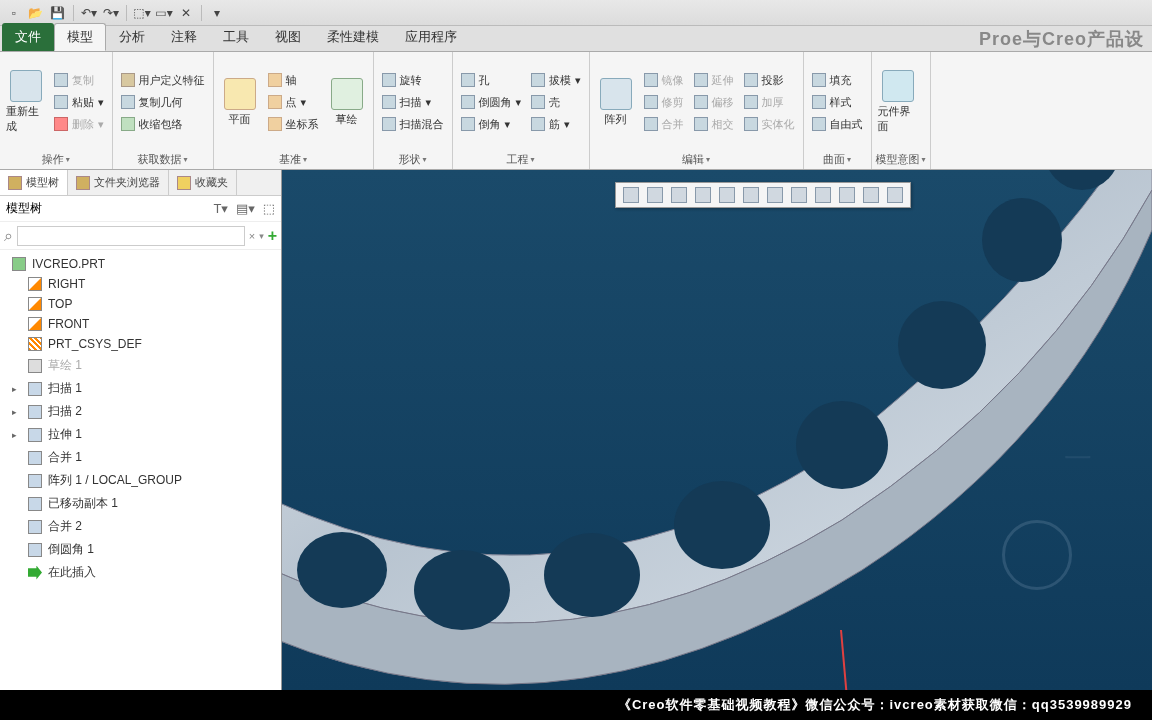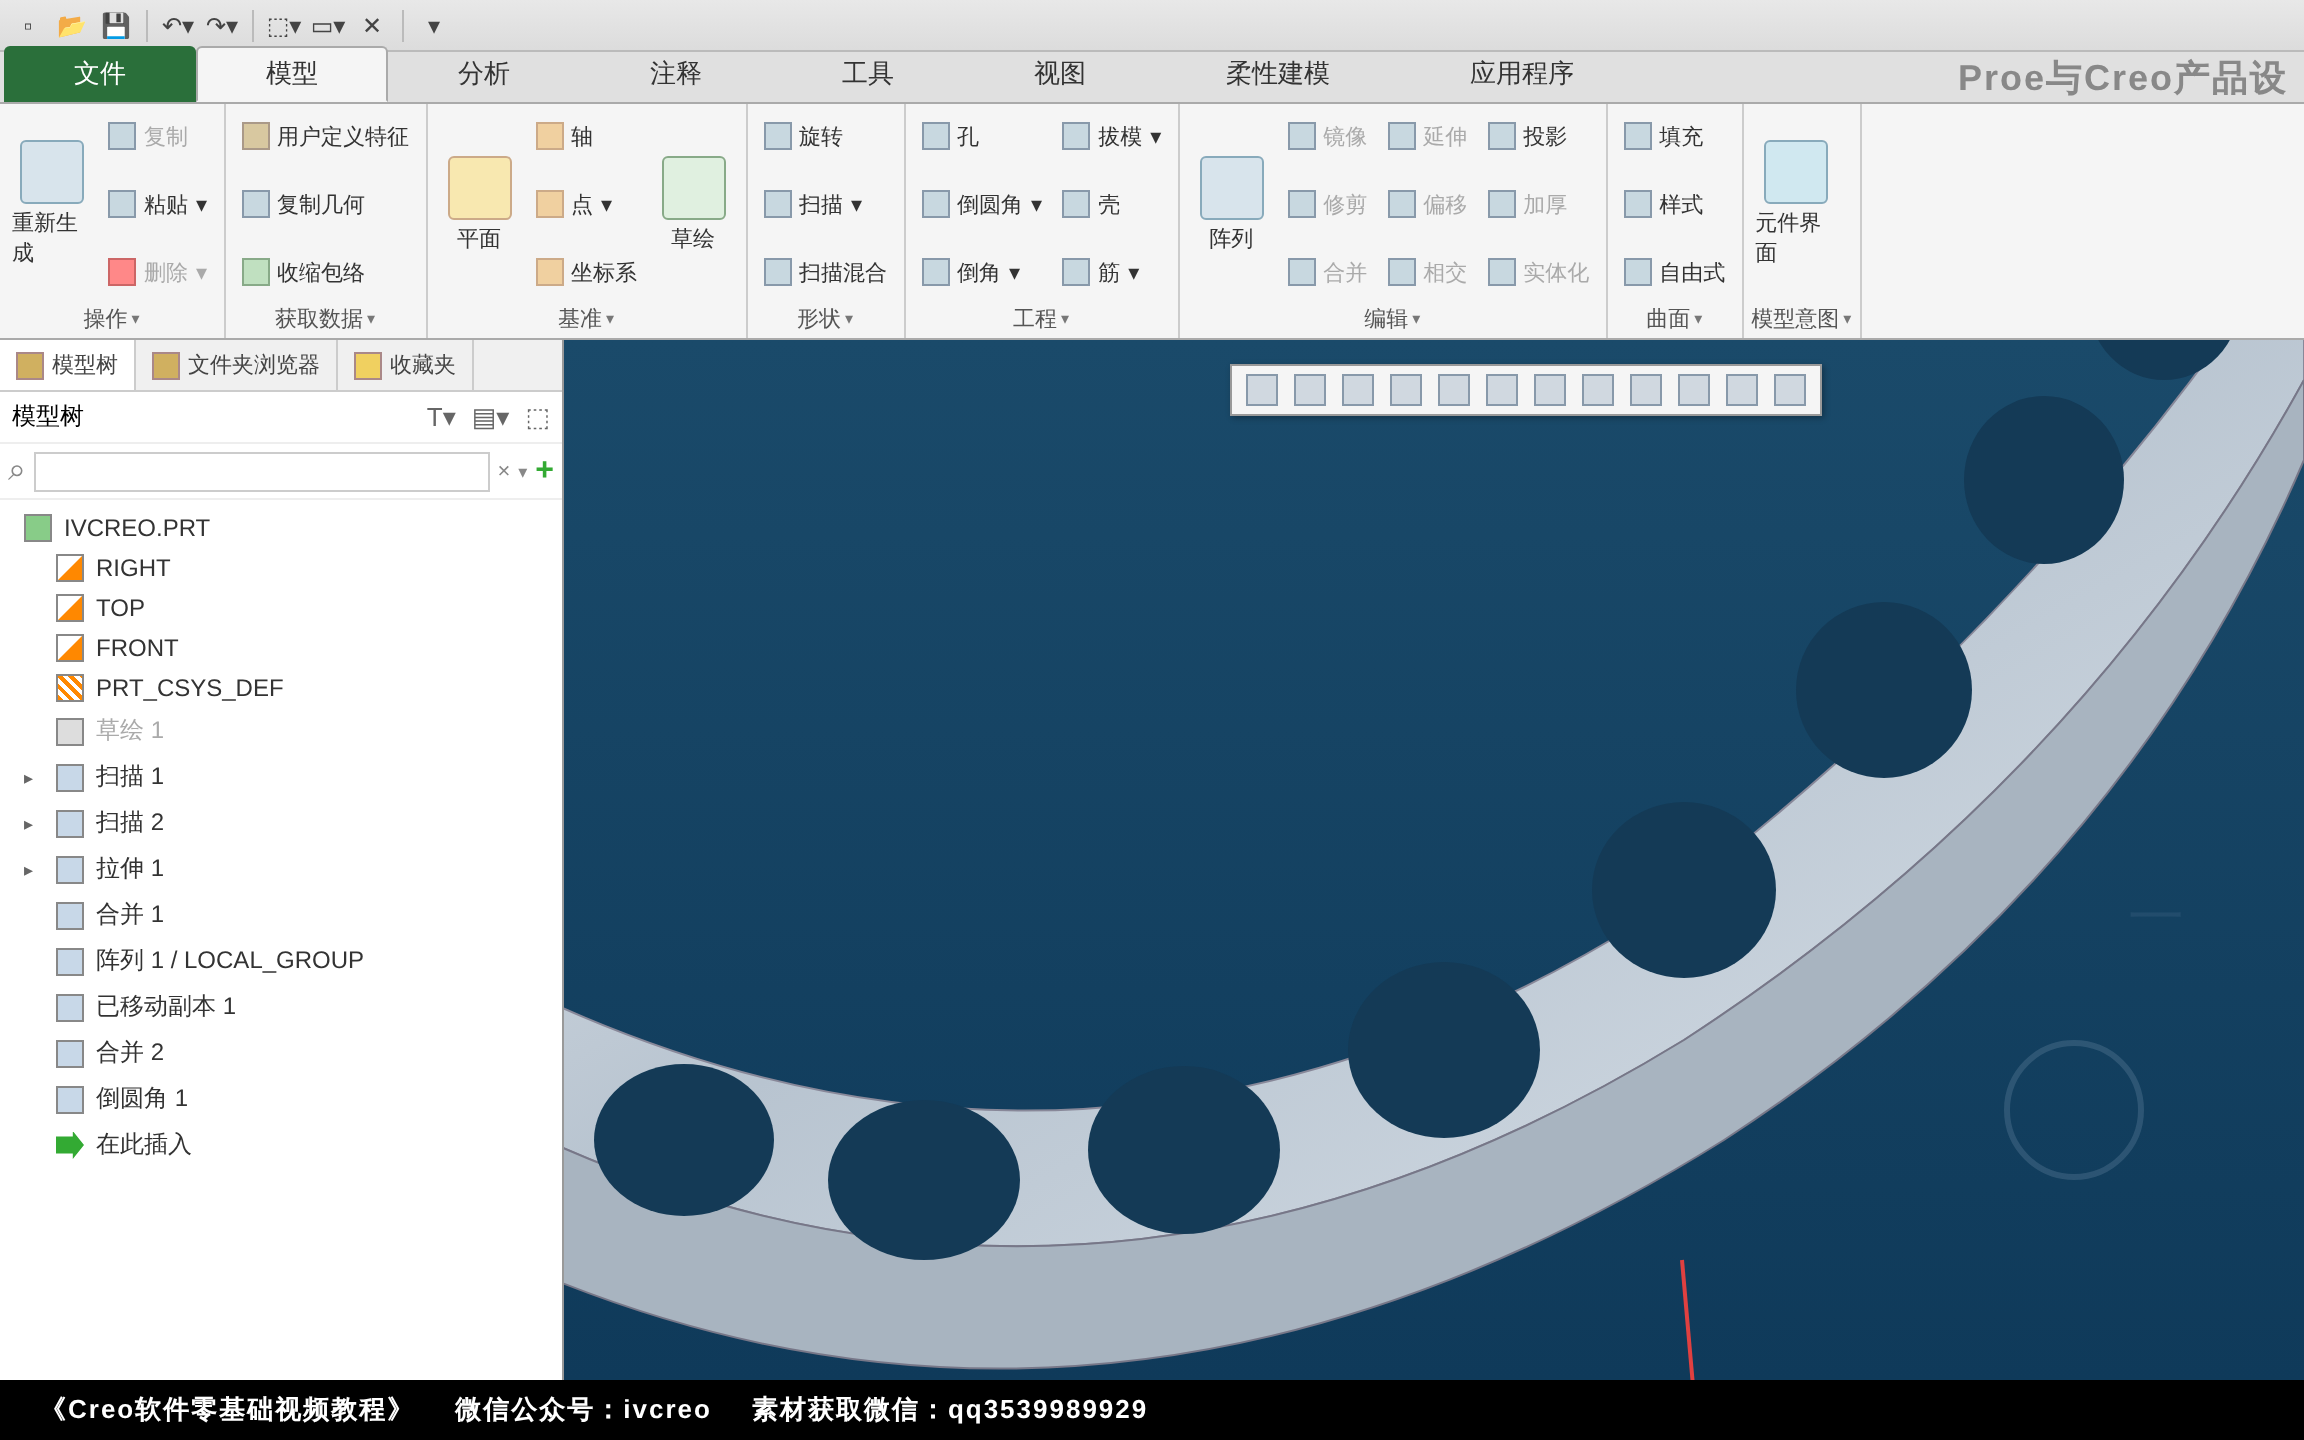--- a/index.html
+++ b/index.html
@@ -7,34 +7,34 @@
 
 
 .titlebar { height: 26px; background: linear-gradient(#e8e8e8,#dcdcdc); display: flex; align-items: center; padding: 0 4px; border-bottom: 1px solid #bbb; }
 .qat { display: flex; align-items: center; gap: 2px; }
 .qat-icon { width: 20px; height: 20px; display: flex; align-items: center; justify-content: center; font-size: 12px; color: #444; cursor: pointer; }
 .qat-sep { width: 1px; height: 16px; background: #bbb; margin: 0 3px; }
 .title-text { flex: 1; text-align: center; font-size: 12px; color: #444; }
 
 
 .tabs { height: 26px; background: #e0e0e0; display: flex; align-items: flex-end; border-bottom: 1px solid #aaa; }
-.tab { padding: 4px 34px; font-size: 13px; color: #333; cursor: pointer; border: 1px solid transparent; }
+.tab { padding: 4px 12px; font-size: 13px; color: #333; cursor: pointer; border: 1px solid transparent; }
 .tab.file { background: #2a6f3a; color: #fff; border-radius: 3px 3px 0 0; margin-left: 2px; }
 .tab.active { background: #f5f5f5; border: 1px solid #aaa; border-bottom: 1px solid #f5f5f5; border-radius: 3px 3px 0 0; }
 .brand { margin-left: auto; margin-right: 8px; color: #888; font-size: 18px; font-weight: bold; letter-spacing: 1px; }
 
 
 .ribbon { height: 118px; background: #f5f5f5; display: flex; border-bottom: 1px solid #aaa; }
 .rgroup { border-right: 1px solid #ccc; display: flex; flex-direction: column; padding: 2px 4px 0 4px; }
 .rgroup-body { flex: 1; display: flex; gap: 2px; }
 .rgroup-label { text-align: center; font-size: 11px; color: #555; padding: 2px 0; display: flex; align-items: center; justify-content: center; gap: 2px; }
 .rgroup-label::after { content: "▾"; font-size: 8px; color: #777; }
 .bigbtn { width: 44px; display: flex; flex-direction: column; align-items: center; justify-content: center; gap: 2px; font-size: 11px; color: #333; cursor: pointer; padding: 2px; }
 .bigbtn .ico { width: 32px; height: 32px; background: #d8e4ec; border: 1px solid #8ab; border-radius: 3px; }
-.smallbtns { display: flex; flex-direction: column; gap: 15px; justify-content: center; }
+.smallbtns { display: flex; flex-direction: column; gap: 3px; justify-content: center; }
 .smallbtn { display: flex; align-items: center; gap: 4px; font-size: 11px; color: #333; padding: 2px 4px; cursor: pointer; white-space: nowrap; }
 .smallbtn.disabled { color: #aaa; }
 .smallbtn .sico { width: 14px; height: 14px; background: #c8d8e0; border: 1px solid #89a; }
 .smallbtn .sico.b { background: #d8c8a0; border-color: #a98; }
 .smallbtn .sico.g { background: #c0e0c0; border-color: #8a8; }
 .smallbtn .sico.o { background: #f0d0a0; border-color: #ca8; }
 
 
 .leftpanel { position: absolute; top: 170px; left: 0; width: 282px; bottom: 30px; background: #fff; border-right: 1px solid #999; }
 .lp-tabs { height: 26px; display: flex; border-bottom: 1px solid #ccc; background: #f0f0f0; }
@@ -63,21 +63,21 @@
 .watermark { position: absolute; right: 80px; bottom: 100px; width: 70px; height: 70px; border: 3px solid rgba(200,220,240,0.15); border-radius: 50%; }
 .watermark2 { position: absolute; right: 60px; top: 270px; color: rgba(200,220,240,0.08); font-size: 28px; }
 
 
 .minibar { position: absolute; top: 182px; left: 615px; height: 26px; background: #f5f5f5; border: 1px solid #999; display: flex; align-items: center; padding: 0 4px; gap: 2px; box-shadow: 1px 1px 3px rgba(0,0,0,0.3); }
 .minibar .mi { width: 22px; height: 20px; display: flex; align-items: center; justify-content: center; cursor: pointer; font-size: 12px; color: #444; }
 .minibar .mi .msico { width: 16px; height: 16px; background: #d0d8e0; border: 1px solid #89a; }
 .redline { position: absolute; top: 460px; left: 558px; width: 2px; height: 180px; background: #e04040; transform: rotate(-5deg); transform-origin: top; }
 
 
-.bottombar { position: absolute; bottom: 0; left: 0; right: 0; height: 30px; background: #000; color: #fff; font-size: 13px; display: flex; align-items: center; padding: 0 20px; gap: 20px; font-weight: bold; letter-spacing: 1px; }
+.bottombar { position: absolute; bottom: 0; left: 0; right: 0; height: 30px; background: #000; color: #fff; font-size: 13px; display: flex; align-items: center; padding: 0 20px; font-weight: bold; letter-spacing: 1px; justify-content: flex-end; }
 </style>
 </head>
 <body>
 
 <div class="titlebar">
   <div class="qat">
     <span class="qat-icon">▫</span>
     <span class="qat-icon">📂</span>
     <span class="qat-icon">💾</span>
     <span class="qat-sep"></span>

